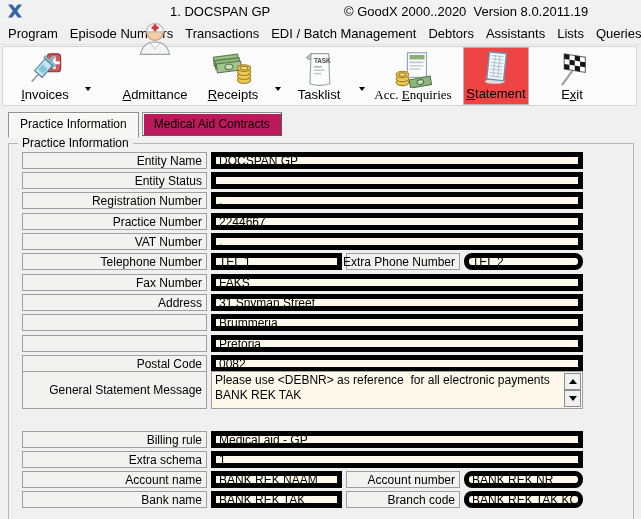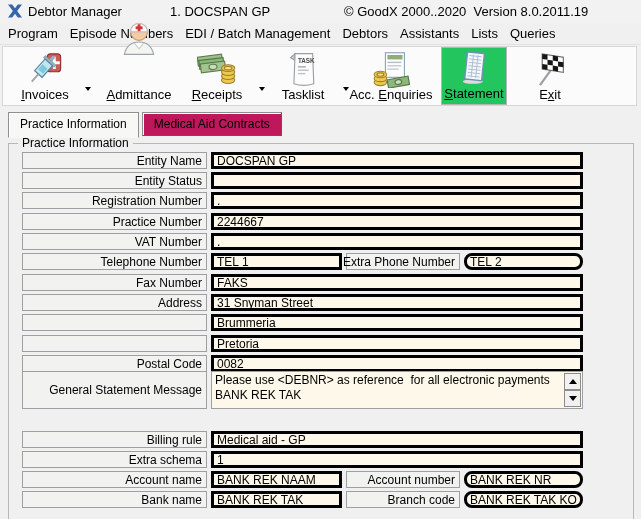--- a/index.html
+++ b/index.html
@@ -22,41 +22,41 @@
   .menu-item{font-size:13px;padding:3px 6px;white-space:nowrap;cursor:default;}
   .menu-item:first-child{margin-left:2px;}
   
   .toolbar{position:absolute;top:46px;left:2px;width:635px;height:60px;background:#FBFBFB;
     border:1px solid #D6D6D6;display:flex;align-items:stretch;box-sizing:border-box;}
   .tool-btn{display:flex;flex-direction:column;align-items:center;justify-content:flex-end;
     padding:3px 0 3px;box-sizing:border-box;cursor:default;}
   .tool-btn .ticon{flex:1;display:flex;align-items:center;justify-content:center;}
   .tool-label{font-size:13px;line-height:14px;white-space:nowrap;}
   .tool-label .accel{text-decoration:underline;}
-  .tool-btn.pressed{border:1px solid #B5B5B5;background:#22c55e;}
+  .tool-btn.pressed{border:1px solid #B5B5B5;background:#ef4444;}
   .drop-arrow{align-self:center;margin-top:26px;width:0;height:0;
     border-left:3.5px solid transparent;border-right:3.5px solid transparent;border-top:4px solid #000;}
   
   .tabstrip{position:absolute;top:112px;left:8px;display:flex;align-items:flex-end;}
   .tab{font-size:12px;padding:4px 11px;border:1px solid #8F8F8F;background:#be185d;cursor:default;white-space:nowrap;}
   .tab.active{background:#F7F7F6;border-bottom:1px solid #F7F7F6;padding-bottom:6px;
     box-shadow:inset 1px 1px 0 #FFFFFF;position:relative;z-index:2;}
   .tab.inactive{margin-left:3px;margin-bottom:2px;border-right-color:#5A5A5A;border-bottom-color:#5A5A5A;
     box-shadow:inset 1px 1px 0 #FFFFFF;}
   
   .groupbox{position:absolute;left:8px;top:143px;width:626px;height:380px;
     border:1px solid #B7B7B7;box-sizing:border-box;}
   .groupbox-legend{position:absolute;left:9px;top:-8px;background:#F0F0F0;padding:0 4px;font-size:12px;}
   
   .frow{position:absolute;left:22px;height:17px;}
   .flabel{position:absolute;left:0;top:0;width:185px;height:17px;box-sizing:border-box;
     background:#F2F2F1;border:1px solid #9F9FA3;display:flex;align-items:center;
     justify-content:flex-end;padding-right:4px;font-size:12px;white-space:nowrap;}
   .fvalue{position:absolute;top:0;height:17px;box-sizing:border-box;background:#FDF8E9;
-    border:3px solid #000000;font-family:"Liberation Sans",sans-serif;font-size:12px;
+    border:5px solid #000000;font-family:"Liberation Sans",sans-serif;font-size:12px;
     padding:0 3px;margin:0;color:#000;}
   .v-main{left:189px;width:372px;}
   .v-half1{left:189px;width:131px;}
   .flabel2{left:324px;width:114px;}
   .v-half2{left:442px;width:119px;border-radius:8px;}
   
   .msgrow{position:absolute;left:22px;top:371px;height:38px;}
   .msgrow .flabel{height:38px;}
   .memo{position:absolute;left:189px;top:0;width:372px;height:38px;box-sizing:border-box;
     background:#FDF8E9;border:1px solid #9F9FA3;overflow:hidden;}
@@ -69,28 +69,28 @@
   .tri-down{width:0;height:0;border-left:4px solid transparent;border-right:4px solid transparent;border-top:5px solid #000;}
 </style>
 </head>
 <body>
 
 <div class="titlebar">
   <svg class="tb-icon" viewBox="0 0 16 15">
     <path d="M1 1 h4.2 l9.8 13 h-4.2 z" fill="#3465A8"></path>
     <path d="M15 1 h-4.2 l-9.8 13 h4.2 z" fill="#3465A8"></path>
   </svg>
-  <span class="tb-text tb-title">Debtor Manager</span>
   <span class="tb-text tb-entity">1. DOCSPAN GP</span>
   <span class="tb-text tb-copy">© GoodX 2000..2020  Version 8.0.2011.19</span>
 </div>
 
 <div class="menubar">
   <span class="menu-item">Program</span>
   <span class="menu-item">Episode Numbers</span>
+  <span class="menu-item">Transactions</span>
   <span class="menu-item">EDI / Batch Management</span>
   <span class="menu-item">Debtors</span>
   <span class="menu-item">Assistants</span>
   <span class="menu-item">Lists</span>
   <span class="menu-item">Queries</span>
 
 </div>
 
 <div class="toolbar">
 
@@ -106,21 +106,21 @@
           <rect x="10" y="7" width="9" height="14" fill="#C2E7F1" stroke="#55809A"></rect>
           <rect x="11.5" y="12" width="6" height="6" fill="#7EC8DD"></rect>
           <rect x="13.9" y="21" width="1.5" height="9" fill="#9AA0A6"></rect>
         </g>
       </svg>
     </span>
     <span class="tool-label"><span></span><span class="accel">I</span><span>nvoices</span></span>
   </div>
   <div class="drop-arrow" style="margin-left:6px;"></div>
 
-  <div class="tool-btn" style="margin-left:12px;width:72px;gap:32px;">
+  <div class="tool-btn" style="margin-left:28px;width:72px;gap:32px;">
     <span class="ticon">
       <svg width="36" height="37" viewBox="0 0 32 32">
         <path d="M3 31 q2.5 -11 13 -11 q10.5 0 13 11 z" fill="#F4F4F1" stroke="#9AA4AA"></path>
         <path d="M12 21 l4 5 4 -5" fill="#FFF" stroke="#C8CDD1"></path>
         <circle cx="16" cy="11" r="7.5" fill="#F3CBA5" stroke="#C79A6B"></circle>
         <path d="M8.5 11 a7.5 7.5 0 0 1 15 0 z" fill="#FAFAFA" stroke="#BDBDBD"></path>
         <rect x="14.8" y="4.2" width="2.5" height="6.2" fill="#D23535"></rect>
         <rect x="13" y="6.1" width="6.2" height="2.5" fill="#D23535"></rect>
       </svg>
     </span>
@@ -157,21 +157,21 @@
         <text x="10.5" y="10.5" font-size="5.6" font-weight="bold" fill="#4A4A4A" font-family="Liberation Sans, sans-serif">TASK</text>
         <rect x="10.5" y="13" width="7" height="1.3" fill="#A8ADB2"></rect>
         <rect x="10.5" y="16" width="9.5" height="1.3" fill="#BFC4C8"></rect>
         <rect x="10.5" y="19" width="6.5" height="1.3" fill="#BFC4C8"></rect>
       </svg>
     </span>
     <span class="tool-label"><span>Tasklist</span><span class="accel"></span><span></span></span>
   </div>
   <div class="drop-arrow" style="margin-left:10px;"></div>
 
-  <div class="tool-btn" style="width:84px;">
+  <div class="tool-btn" style="margin-left:6px;width:84px;font-family:Liberation Serif, serif;">
     <span class="ticon">
       <svg width="38" height="37" viewBox="0 0 34 32">
         <rect x="12" y="1" width="17" height="22" fill="#FDFDFD" stroke="#8DA3B5"></rect>
         <rect x="13.8" y="3" width="13.5" height="4" fill="#8FAE74"></rect>
         <rect x="13.8" y="9" width="12.5" height="1.3" fill="#B8BEC3"></rect>
         <rect x="13.8" y="12" width="12.5" height="1.3" fill="#C6CCD1"></rect>
         <rect x="13.8" y="15" width="10" height="1.3" fill="#C6CCD1"></rect>
         <g transform="rotate(-10 24 27)">
           <rect x="14" y="23.5" width="19" height="7.5" fill="#8AB877" stroke="#55734A"></rect>
           <ellipse cx="23.5" cy="27.2" rx="3" ry="2.1" fill="#C9DEBB" stroke="#55734A"></ellipse>

